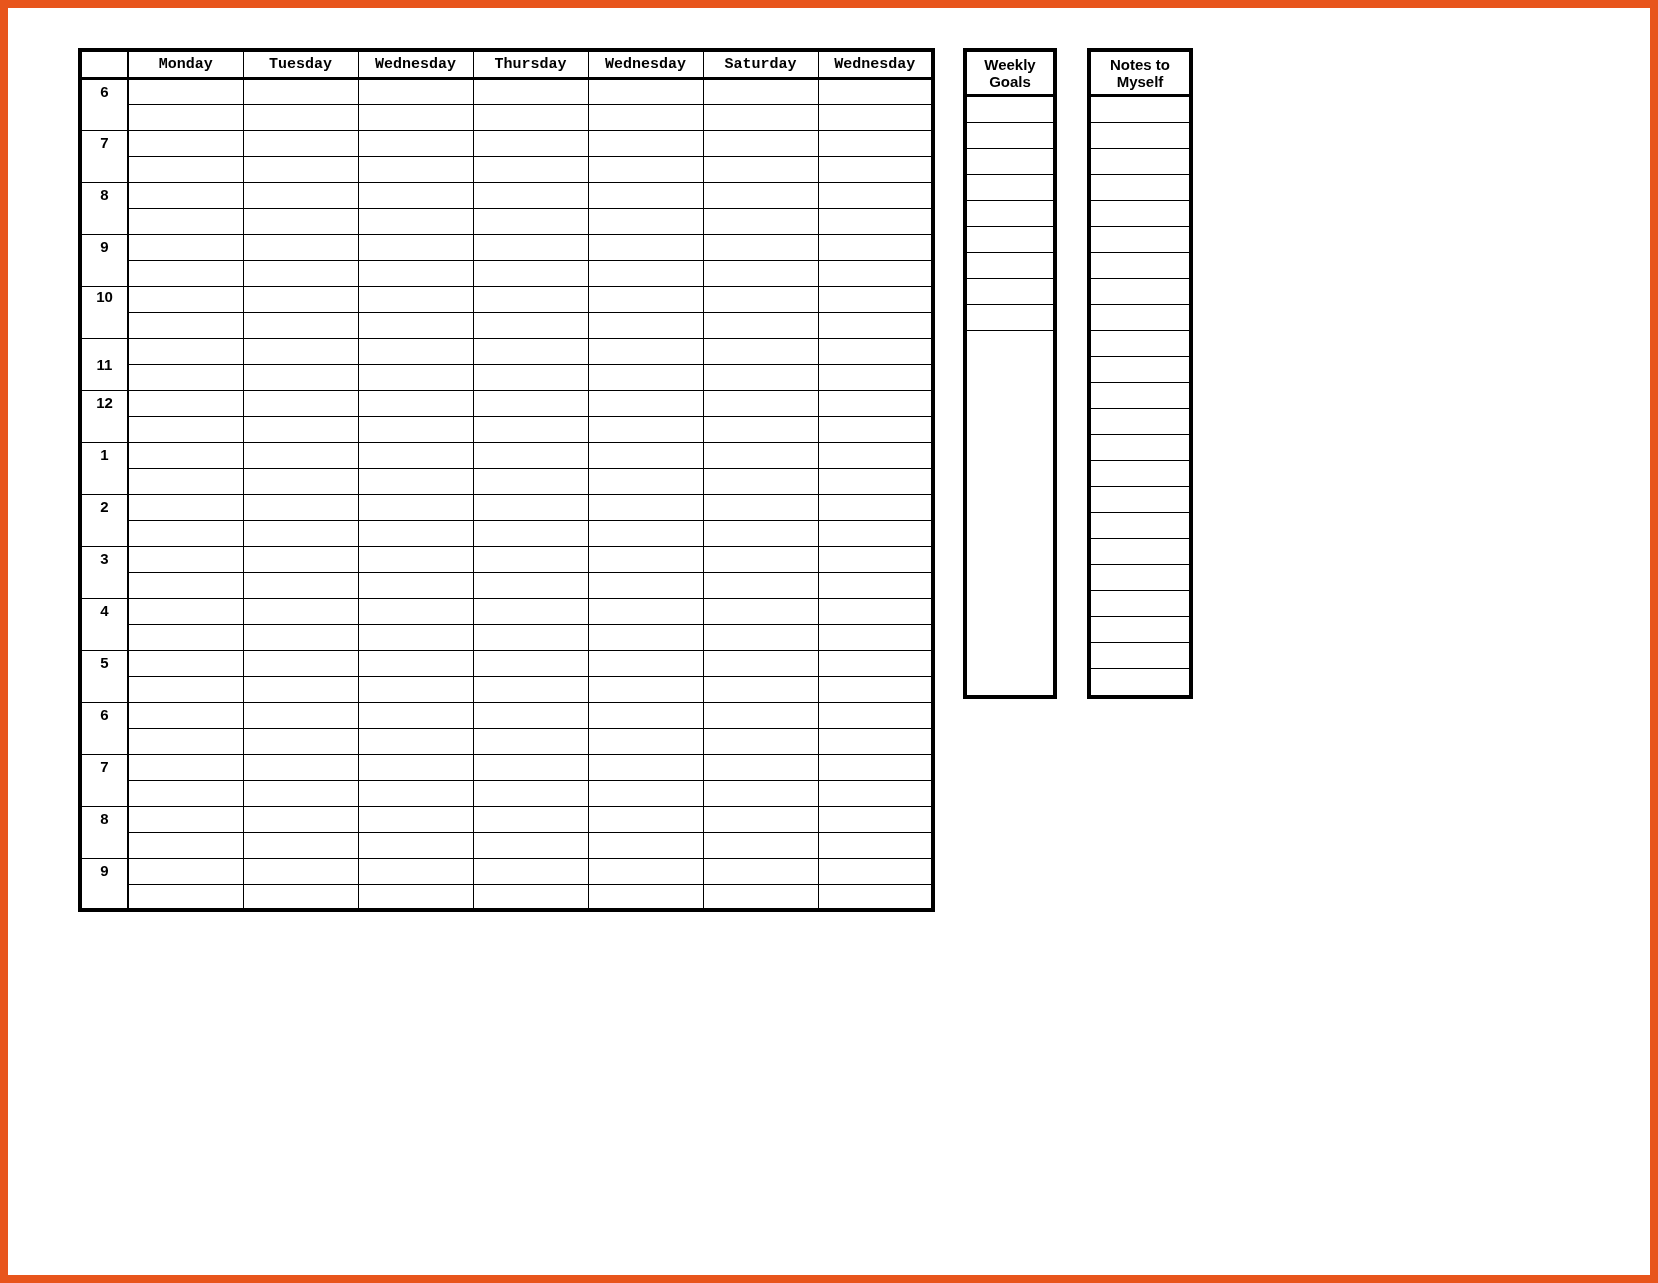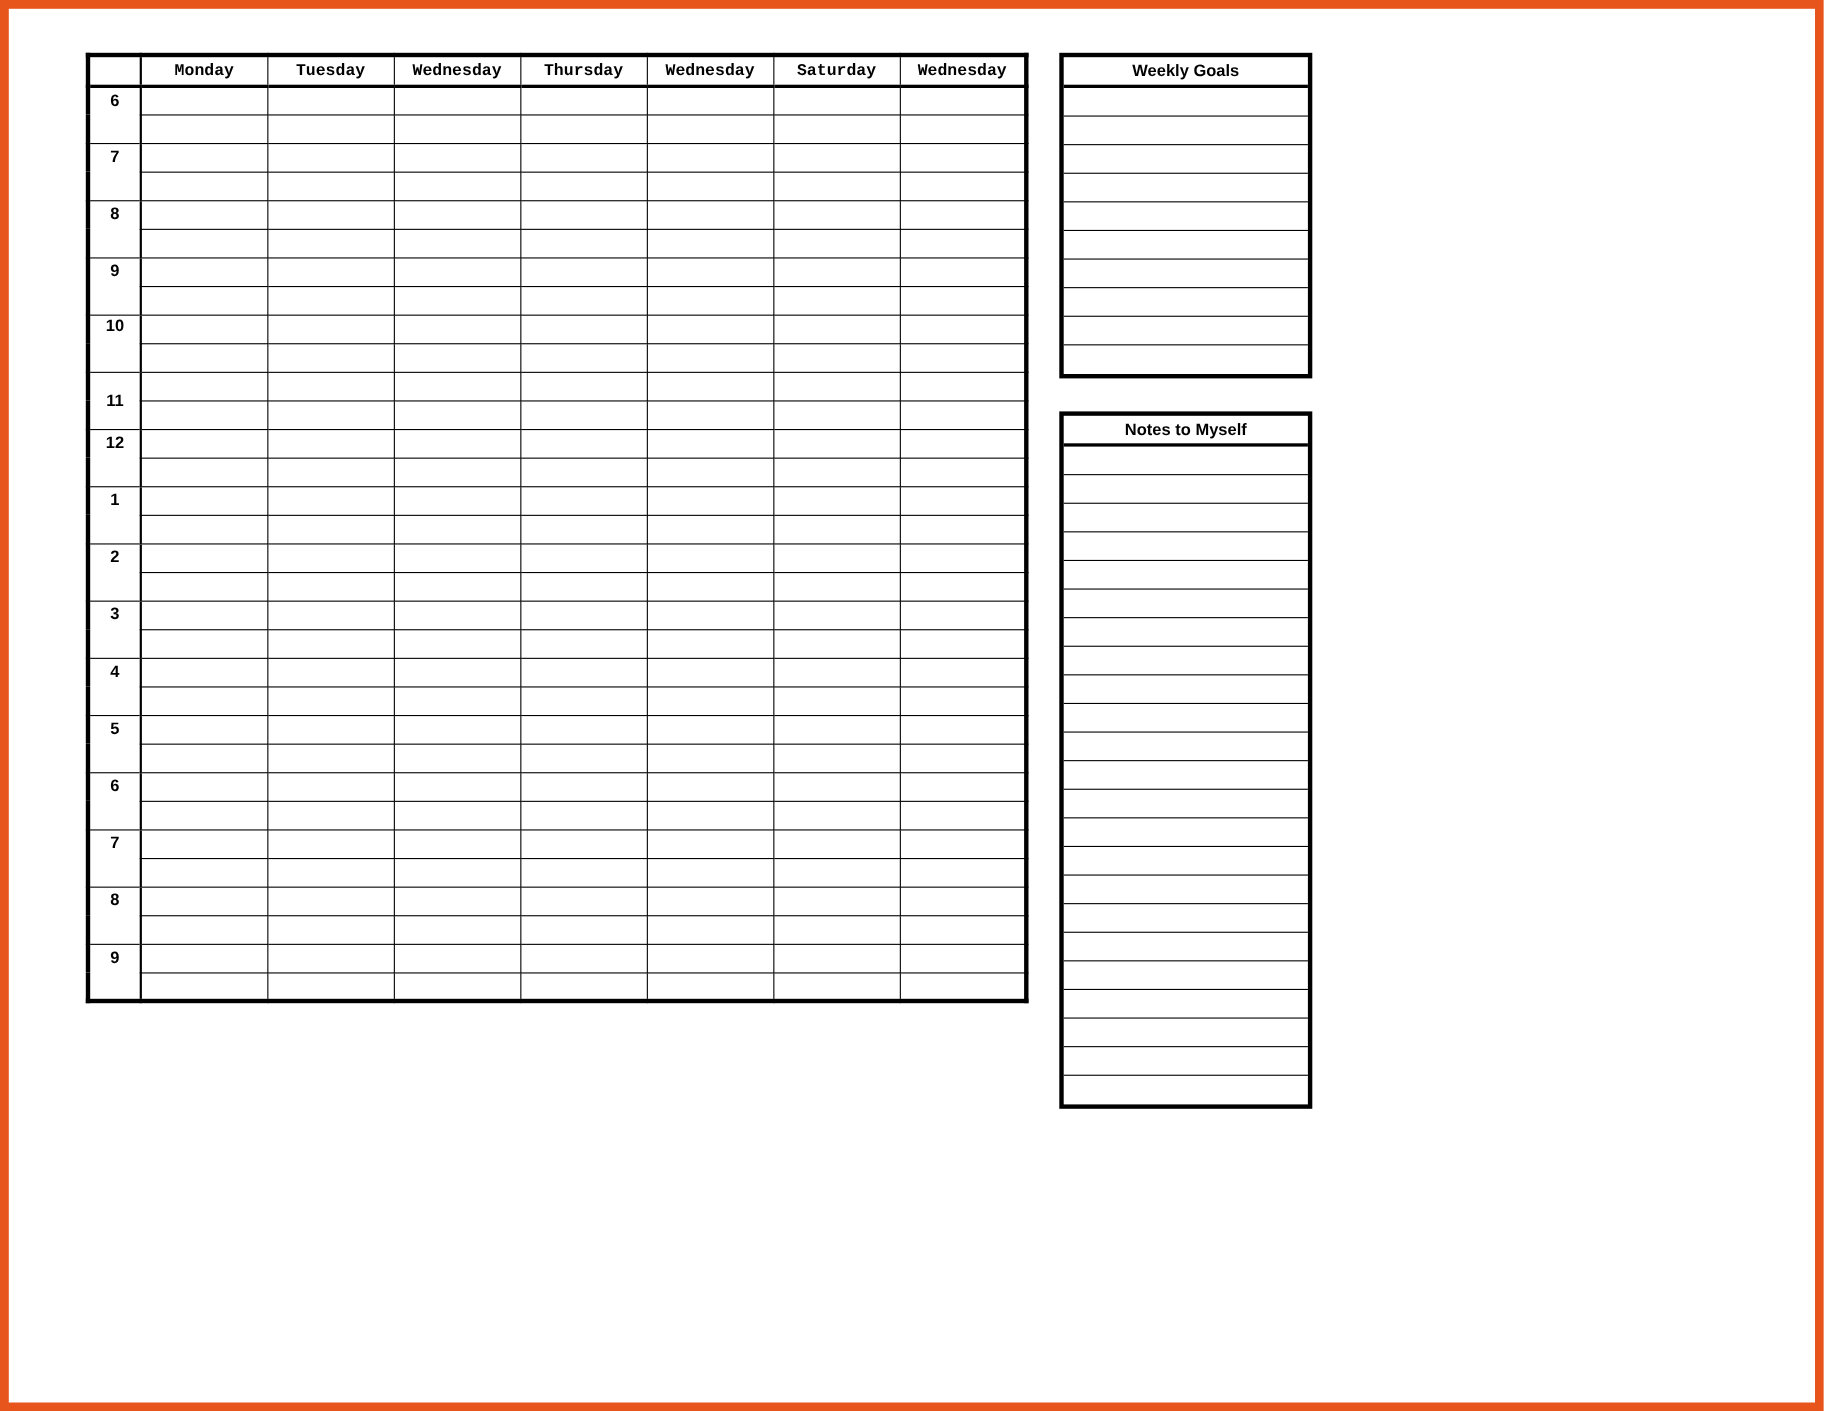--- a/index.html
+++ b/index.html
@@ -74,21 +74,21 @@
     width: 115px;
   }
   table.schedule th.hour-col-head {
     width: 48px;
     border-right: 2px solid #000;
   }
   .side-col {
     flex: 0 0 auto;
     width: 230px;
     display: flex;
-    flex-direction: column;
+    flex-direction: row;
     gap: 30px;
     padding-top: 0;
   }
   .side-box {
     border: 4px solid #000;
   }
   .side-box-header {
     font-family: Verdana, Geneva, sans-serif;
     font-size: 15px;
     font-weight: bold;

